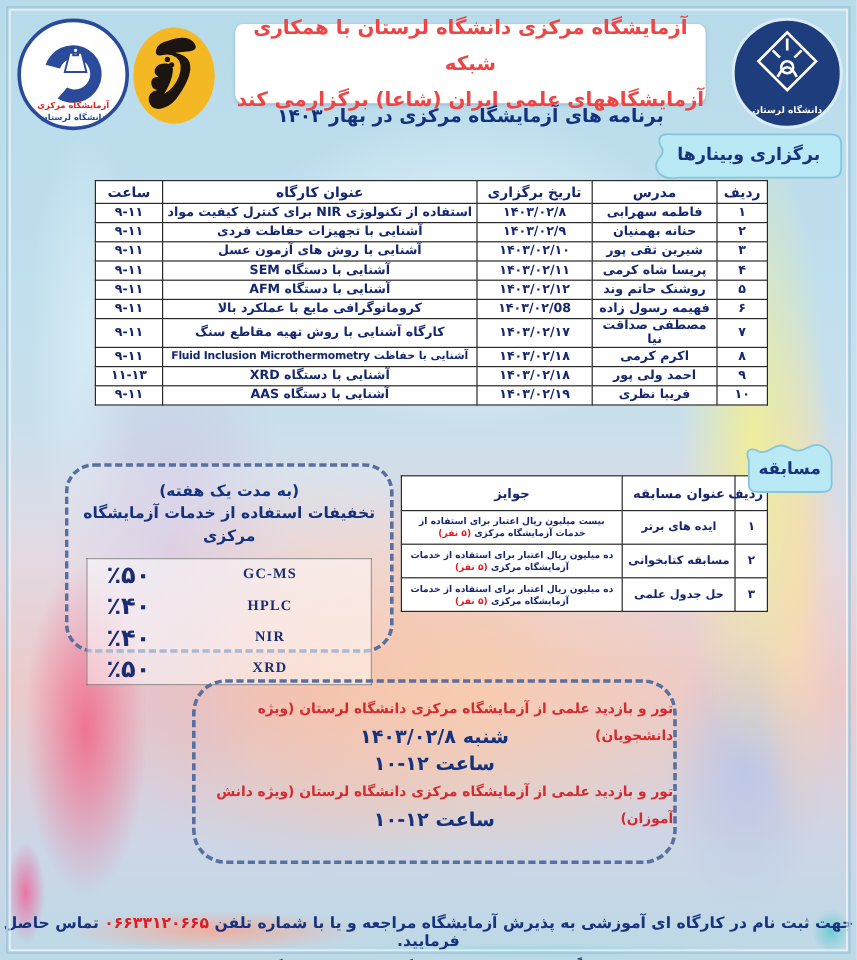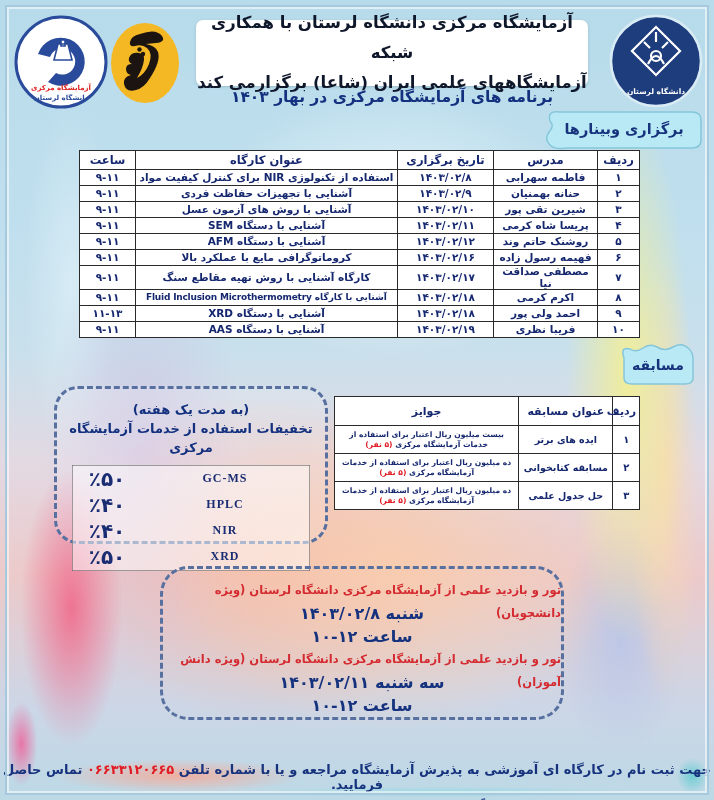--- a/index.html
+++ b/index.html
@@ -21,34 +21,34 @@
       radial-gradient(closest-side at 55% 28%, rgba(238,249,253,.8), rgba(238,249,253,0) 60%),
       radial-gradient(closest-side at 10% 35%, rgba(222,240,248,.7), rgba(222,240,248,0) 65%),
       linear-gradient(180deg,#b7dbea 0%,#c0dfee 28%,#c9e0ec 44%,#e3d9e2 58%,#eccaca 72%,#cdd6e6 88%,#bcd9e6 100%);
   }
   .frame{position:absolute;inset:5px;border:2px solid #a6c9dd;box-shadow:inset 0 0 0 2px rgba(255,255,255,.55);pointer-events:none;z-index:30;}
   .red{color:#e01b22;}
 
   
   .title-box{position:absolute;top:20px;right:126px;width:392px;height:66px;background:#fff;border-radius:7px;
     display:flex;flex-direction:column;justify-content:center;text-align:center;z-index:5;box-shadow:0 1px 3px rgba(60,90,120,.25);}
-  .title-box div{font-size:16.5px;font-weight:bold;color:#0f172a;line-height:30px;}
+  .title-box div{font-size:16.5px;font-weight:bold;color:#ef4444;line-height:30px;}
   .subtitle{position:absolute;top:88px;right:126px;width:392px;text-align:center;font-size:15.5px;font-weight:bold;color:#14317f;z-index:5;}
   .logo{position:absolute;z-index:5;}
   .uni-logo{top:12px;right:10px;width:96px;height:98px;}
   .lab-logo{top:14px;left:14px;width:94px;height:96px;}
   .shaa-logo{top:22px;left:110px;width:70px;height:82px;}
 
   
   .ribbon{position:absolute;z-index:6;}
   .ribbon span{position:absolute;inset:0;display:flex;align-items:center;justify-content:center;
     font-weight:bold;color:#17337d;padding-bottom:2px;}
   .ribbon-webinars{top:108px;right:8px;width:164px;height:44px;}
   .ribbon-webinars span{font-size:14.5px;}
-  .ribbon-comp{top:340px;right:10px;width:92px;height:46px;}
+  .ribbon-comp{top:366px;right:10px;width:92px;height:46px;}
   .ribbon-comp span{font-size:14px;padding-top:6px;}
 
   
   table{border-collapse:collapse;background:#fff;}
   td,th{border:1px solid #2a2a2a;font-weight:bold;color:#15276f;text-align:center;vertical-align:middle;}
   .webinar-table{position:absolute;top:150px;right:74px;width:560px;z-index:5;table-layout:fixed;}
   .webinar-table th{font-size:11.5px;height:18px;padding:0 2px;}
   .webinar-table td{font-size:10.5px;height:15px;line-height:1.1;padding:0 2px;}
   .col-no{width:42px;} .col-ins{width:104px;} .col-date{width:96px;} .col-title{width:262px;} .col-time{width:56px;}
   .tight{font-size:9px !important;letter-spacing:-0.2px;}
@@ -177,36 +177,36 @@
     <tr>
       <td>۵</td>
       <td>روشنک حاتم وند</td>
       <td><bdo dir="ltr">۱۴۰۳/۰۲/۱۲</bdo></td>
       <td>آشنایی با دستگاه AFM</td>
       <td><bdo dir="ltr">۹-۱۱</bdo></td>
     </tr>
     <tr>
       <td>۶</td>
       <td>فهیمه رسول زاده</td>
-      <td><bdo dir="ltr">۱۴۰۳/۰۲/۱۶</bdo></td>
+      <td><bdo dir="ltr">۱۴۰۳/۰۲/08</bdo></td>
       <td>کروماتوگرافی مایع با عملکرد بالا</td>
       <td><bdo dir="ltr">۹-۱۱</bdo></td>
     </tr>
     <tr>
       <td>۷</td>
       <td>مصطفی صداقت نیا</td>
       <td><bdo dir="ltr">۱۴۰۳/۰۲/۱۷</bdo></td>
       <td>کارگاه آشنایی با روش تهیه مقاطع سنگ</td>
       <td><bdo dir="ltr">۹-۱۱</bdo></td>
     </tr>
     <tr>
       <td>۸</td>
       <td>اکرم کرمی</td>
       <td><bdo dir="ltr">۱۴۰۳/۰۲/۱۸</bdo></td>
-      <td class="tight">آشنایی با کارگاه Fluid Inclusion Microthermometry</td>
+      <td class="tight">آشنایی با حفاظت Fluid Inclusion Microthermometry</td>
       <td><bdo dir="ltr">۹-۱۱</bdo></td>
     </tr>
     <tr>
       <td>۹</td>
       <td>احمد ولی پور</td>
       <td><bdo dir="ltr">۱۴۰۳/۰۲/۱۸</bdo></td>
       <td>آشنایی با دستگاه XRD</td>
       <td><bdo dir="ltr">۱۱-۱۳</bdo></td>
     </tr>
     <tr>
@@ -297,24 +297,20 @@
     <p class="tour-date">
       <span>شنبه</span>
       <bdo dir="ltr">۱۴۰۳/۰۲/۸</bdo>
     </p>
     <p class="tour-date">
       <span>ساعت</span>
       <bdo dir="ltr">۱۰-۱۲</bdo>
     </p>
     <p class="tour-title">تور و بازدید علمی از آزمایشگاه مرکزی دانشگاه لرستان (ویژه دانش آموزان)</p>
     <p class="tour-date">
-      <span>سه شنبه</span>
-      <bdo dir="ltr">۱۴۰۳/۰۲/۱۱</bdo>
-    </p>
-    <p class="tour-date">
       <span>ساعت</span>
       <bdo dir="ltr">۱۰-۱۲</bdo>
     </p>
   </div>
 
   <div class="footer-line footer-1">
     <span>جهت ثبت نام در کارگاه ای آموزشی به پذیرش آزمایشگاه مراجعه و یا با شماره تلفن</span>
     <span class="red"><bdo dir="ltr">۰۶۶۳۳۱۲۰۶۶۵</bdo></span>
     <span>تماس حاصل فرمایید.</span>
   </div>

